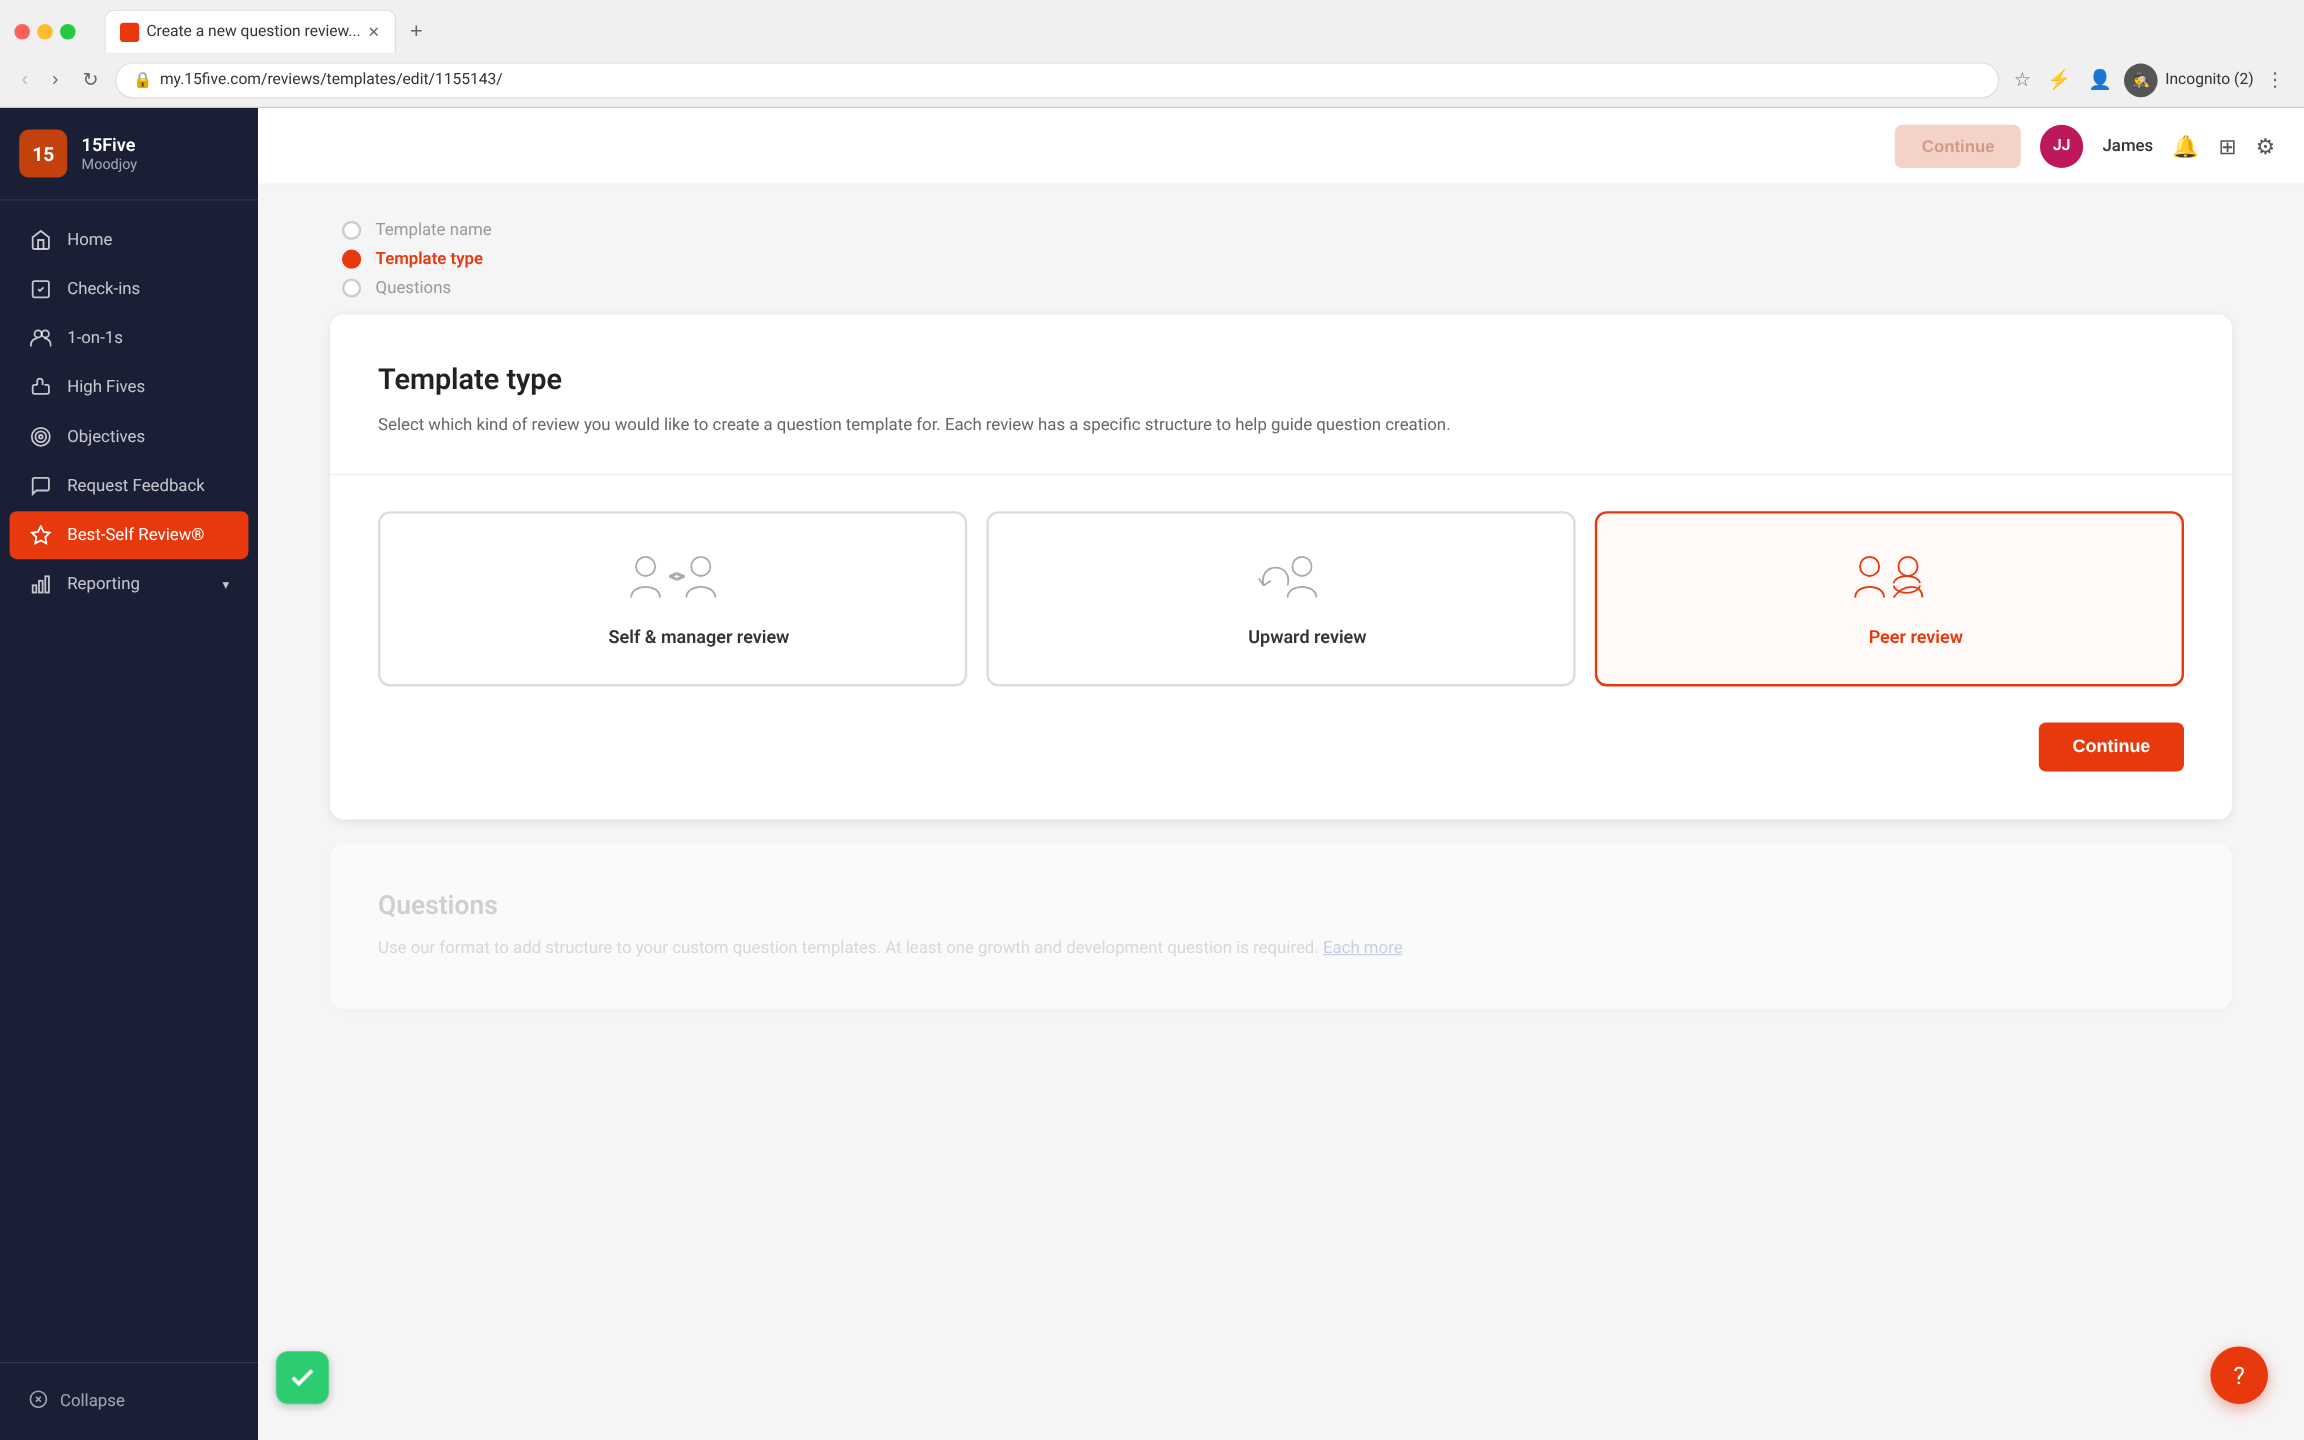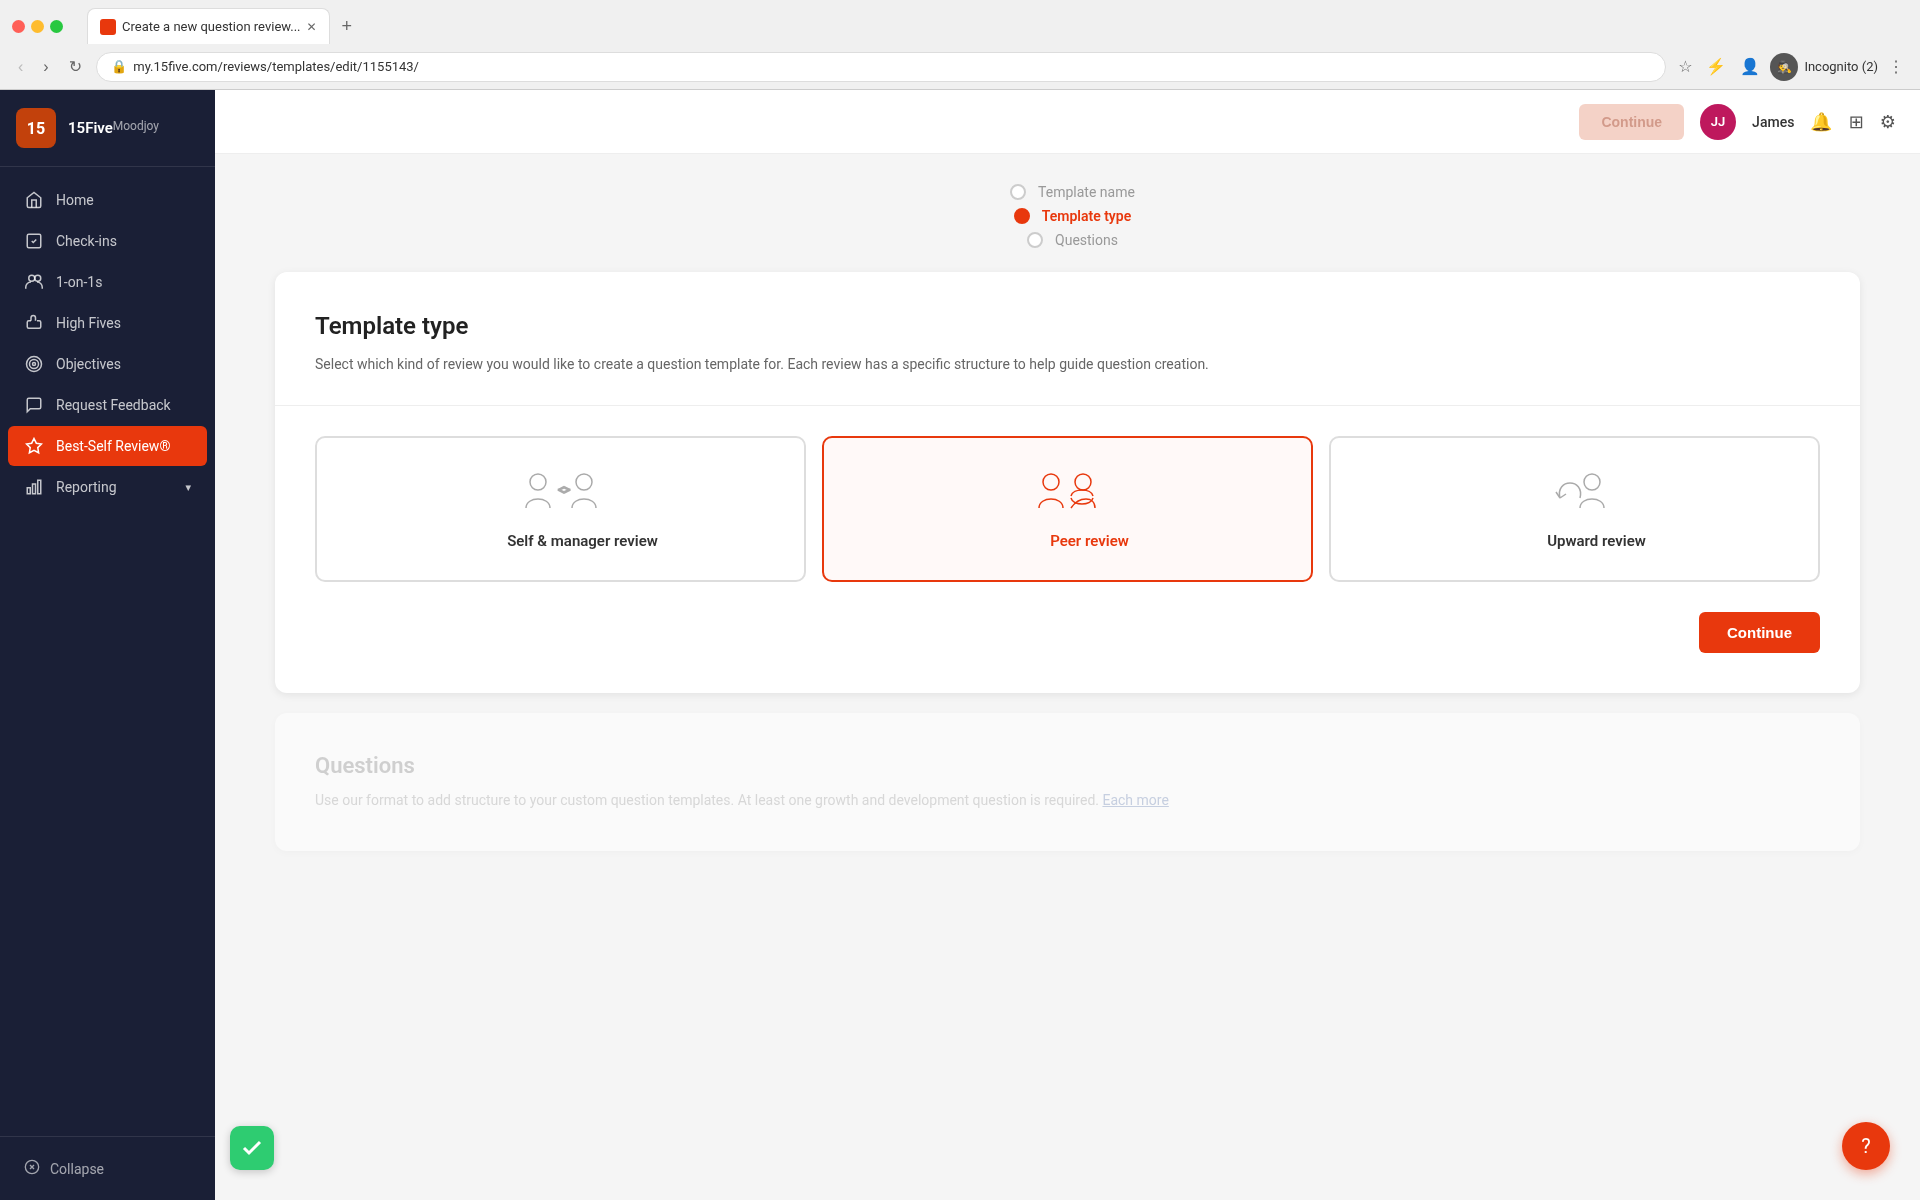--- a/index.html
+++ b/index.html
@@ -26,21 +26,21 @@
     .incognito-badge { display: flex; align-items: center; gap: 6px; font-size: 13px; color: #333; }
     .incognito-avatar { width: 28px; height: 28px; background: #555; border-radius: 50%; display: flex; align-items: center; justify-content: center; color: white; font-size: 12px; }
 
     
     .app { display: flex; flex: 1; height: calc(1200px - 90px); }
 
     
     .sidebar { width: 215px; background: #1a1f36; color: white; display: flex; flex-direction: column; flex-shrink: 0; height: 100%; }
     .sidebar-logo { padding: 18px 16px; display: flex; align-items: center; gap: 12px; border-bottom: 1px solid rgba(255,255,255,0.1); }
     .logo-icon { width: 40px; height: 40px; background: #c2410c; border-radius: 8px; display: flex; align-items: center; justify-content: center; color: white; font-weight: bold; font-size: 16px; flex-shrink: 0; }
-    .logo-text { display: flex; }
+    .logo-text { display: flex; flex-direction: column; }
     .logo-name { font-size: 15px; font-weight: 600; color: white; }
     .logo-sub { font-size: 12px; color: rgba(255,255,255,0.6); }
     .sidebar-nav { flex: 1; padding: 12px 0; }
     .nav-item { display: flex; align-items: center; gap: 12px; padding: 10px 16px; color: rgba(255,255,255,0.75); font-size: 14px; cursor: pointer; border-radius: 6px; margin: 1px 8px; transition: background 0.15s; }
     .nav-item.active { background: #e8380d; color: white; }
     .nav-icon { width: 20px; height: 20px; display: flex; align-items: center; justify-content: center; flex-shrink: 0; }
     .sidebar-bottom { padding: 12px 0; border-top: 1px solid rgba(255,255,255,0.1); }
     .collapse-btn { display: flex; align-items: center; gap: 10px; padding: 10px 16px; color: rgba(255,255,255,0.6); font-size: 14px; cursor: pointer; margin: 0 8px; border-radius: 6px; }
 
     
@@ -90,21 +90,21 @@
 
     
     .help-btn { position: fixed; bottom: 30px; right: 30px; width: 48px; height: 48px; background: #e8380d; border-radius: 50%; display: flex; align-items: center; justify-content: center; color: white; font-size: 20px; cursor: pointer; box-shadow: 0 4px 12px rgba(232,56,13,0.4); }
 
     
     .check-widget { position: fixed; bottom: 30px; left: 230px; width: 44px; height: 44px; background: #2ecc71; border-radius: 10px; display: flex; align-items: center; justify-content: center; cursor: pointer; box-shadow: 0 2px 8px rgba(0,0,0,0.2); }
 
     
     .page-content { flex: 1; overflow-y: auto; padding: 30px 60px 60px; }
 
-    .stepper-area { margin-bottom: 24px; align-items: center; }
+    .stepper-area { margin-bottom: 14px; }
   </style>
 </head>
 <body>
 
 <div class="browser-chrome">
   <div class="browser-tab-bar">
     <div class="traffic-lights">
       <div class="tl tl-red"></div>
       <div class="tl tl-yellow"></div>
       <div class="tl tl-green"></div>
@@ -294,49 +294,49 @@
 
                 <text x="42" y="26" font-size="12" fill="#aaa">&lt;&gt;</text>
 
                 <circle cx="68" cy="14" r="8" stroke="#aaa" stroke-width="1.5" fill="none"></circle>
                 <path d="M56 40 C56 28 80 28 80 40" stroke="#aaa" stroke-width="1.5" fill="none"></path>
               </svg>
             </div>
             <span class="review-option-label">Self &amp; manager review</span>
           </div>
 
+          <div class="review-option">
+            <div class="review-option-icon">
+              <svg width="90" height="50" viewBox="0 0 90 50">
+
+                <path d="M30 30 C25 10 55 10 50 30" stroke="#aaa" stroke-width="1.5" fill="none"></path>
+                <path d="M30 30 L26 24 M30 30 L36 26" stroke="#aaa" stroke-width="1.5" fill="none"></path>
+
+                <circle cx="62" cy="14" r="8" stroke="#aaa" stroke-width="1.5" fill="none"></circle>
+                <path d="M50 40 C50 28 74 28 74 40" stroke="#aaa" stroke-width="1.5" fill="none"></path>
+              </svg>
+            </div>
+            <span class="review-option-label">Upward review</span>
+          </div>
+
           <div class="review-option selected">
             <div class="review-option-icon">
               <svg width="90" height="50" viewBox="0 0 90 50">
 
                 <circle cx="28" cy="14" r="8" stroke="#e8380d" stroke-width="1.5" fill="none"></circle>
                 <path d="M16 40 C16 28 40 28 40 40" stroke="#e8380d" stroke-width="1.5" fill="none"></path>
                 <circle cx="60" cy="14" r="8" stroke="#e8380d" stroke-width="1.5" fill="none"></circle>
 
                 <path d="M48 28 C50 20 68 20 70 28" stroke="#e8380d" stroke-width="1.5" fill="none" marker-end="url(#ar)"></path>
                 <path d="M70 30 C68 38 50 38 48 30" stroke="#e8380d" stroke-width="1.5" fill="none"></path>
                 <path d="M48 40 C56 28 72 28 72 40" stroke="#e8380d" stroke-width="1.5" fill="none"></path>
               </svg>
             </div>
             <span class="review-option-label">Peer review</span>
           </div>
-
-          <div class="review-option">
-            <div class="review-option-icon">
-              <svg width="90" height="50" viewBox="0 0 90 50">
-
-                <path d="M30 30 C25 10 55 10 50 30" stroke="#aaa" stroke-width="1.5" fill="none"></path>
-                <path d="M30 30 L26 24 M30 30 L36 26" stroke="#aaa" stroke-width="1.5" fill="none"></path>
-
-                <circle cx="62" cy="14" r="8" stroke="#aaa" stroke-width="1.5" fill="none"></circle>
-                <path d="M50 40 C50 28 74 28 74 40" stroke="#aaa" stroke-width="1.5" fill="none"></path>
-              </svg>
-            </div>
-            <span class="review-option-label">Upward review</span>
-          </div>
         </div>
 
         <div class="card-footer">
           <button class="continue-btn">Continue</button>
         </div>
       </div>
 
       <div class="questions-section">
         <h2 class="questions-title">Questions</h2>
         <p class="questions-desc">

